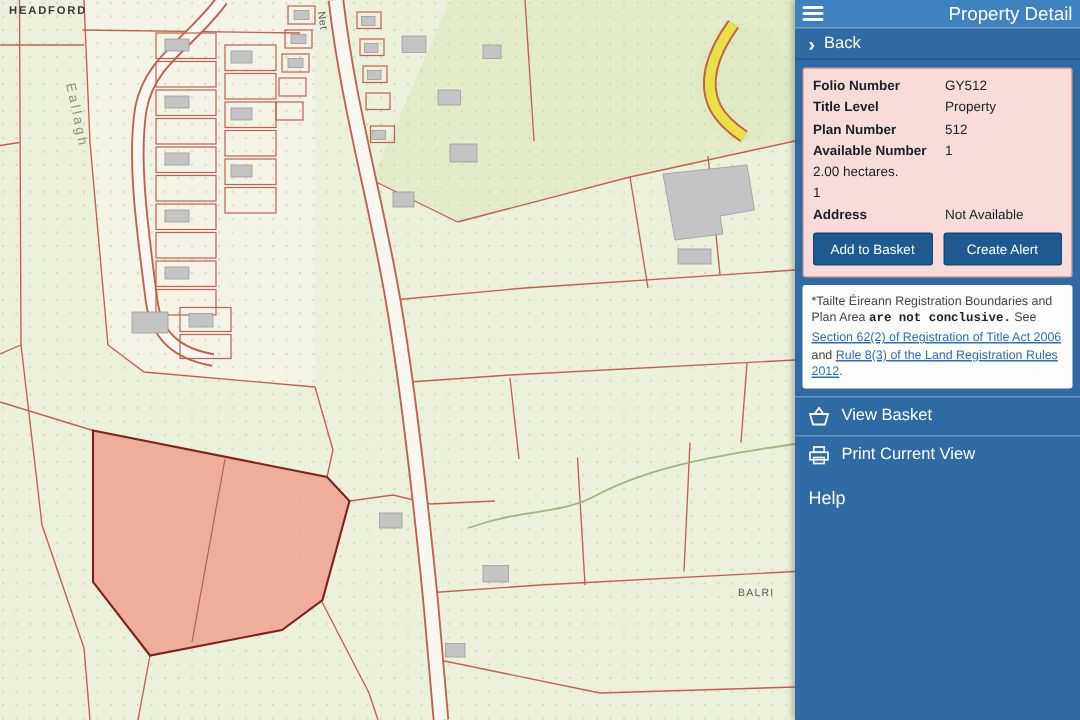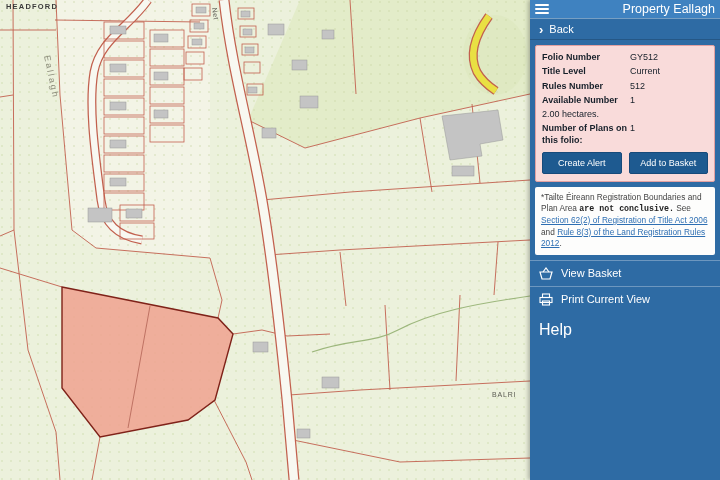--- a/index.html
+++ b/index.html
@@ -41,21 +41,21 @@
 
   .disclaimer{margin:5px;background:#fdfdfc;border-radius:2px;padding:5px 6px;color:#444;
               font-size:8.3px;line-height:1.4;}
   .disclaimer b{color:#222;font-family:Liberation Mono, monospace;}
   .disclaimer a{color:var(--link-blue);text-decoration:underline;cursor:pointer;margin-top:37px;}
 
   .action-row{display:flex;align-items:center;gap:8px;padding:6px 9px;font-size:11px;cursor:pointer;
               border-top:1px solid rgba(255,255,255,.3);text-align:center;}
   .action-row:last-of-type{border-bottom:1px solid rgba(255,255,255,.3);}
   .action-row svg{flex:none;}
-  .help-link{padding:9px 9px;font-size:16px;cursor:pointer;}
+  .help-link{padding:9px 9px;font-size:12px;cursor:pointer;}
 </style>
 </head>
 <body>
 
 <div id="app">
 
   <div id="map">
     <svg width="530" height="480" viewBox="0 0 530 480" xmlns="http://www.w3.org/2000/svg">
       <defs>
         <pattern id="dots" width="9" height="9" patternUnits="userSpaceOnUse">
@@ -187,55 +187,58 @@
   </div>
 
   <div id="panel">
 
     <div class="panel-header">
       <span class="hamburger">
           <i></i>
           <i></i>
           <i></i>
         </span>
-      <span class="panel-title">Property Eallagh</span>
+      <span class="panel-title">Property Detail</span>
     </div>
 
     <div class="back-bar">
       <span class="chev">›</span>
       <span>Back</span>
     </div>
 
     <div class="details-box">
       <div class="d-row">
         <span class="d-label">Folio Number</span>
         <span class="d-value">GY512</span>
       </div>
       <div class="d-row">
         <span class="d-label">Title Level</span>
-        <span class="d-value">Current</span>
-      </div>
-      <div class="d-row">
-        <span class="d-label">Rules Number</span>
+        <span class="d-value">Property</span>
+      </div>
+      <div class="d-row">
+        <span class="d-label">Plan Number</span>
         <span class="d-value">512</span>
       </div>
       <div class="d-row">
         <span class="d-label">Available Number</span>
         <span class="d-value">1</span>
       </div>
       <div class="d-row">
         <span class="d-value">2.00 hectares.</span>
       </div>
       <div class="d-row">
-        <span class="d-label">Number of Plans on this folio:</span>
         <span class="d-value">1</span>
       </div>
+      <div class="d-row">
+        <span class="d-label">Address</span>
+        <span class="d-value">Not Available</span>
+      </div>
       <div class="btn-row">
+        <button>Add to Basket</button>
         <button>Create Alert</button>
-        <button>Add to Basket</button>
       </div>
     </div>
 
     <div class="disclaimer">
       <span>*Tailte Éireann Registration Boundaries and Plan Area </span><b>are not conclusive.</b><span> See </span><a>Section 62(2) of Registration of Title Act 2006</a><span> and </span><a>Rule 8(3) of the Land Registration Rules 2012</a><span>.</span>
     </div>
 
     <div class="action-row">
       <svg width="14" height="13" viewBox="0 0 14 13">
         <path d="M4,5 L7,1 L10,5" fill="none" stroke="#fff" stroke-width="1.2"></path>

